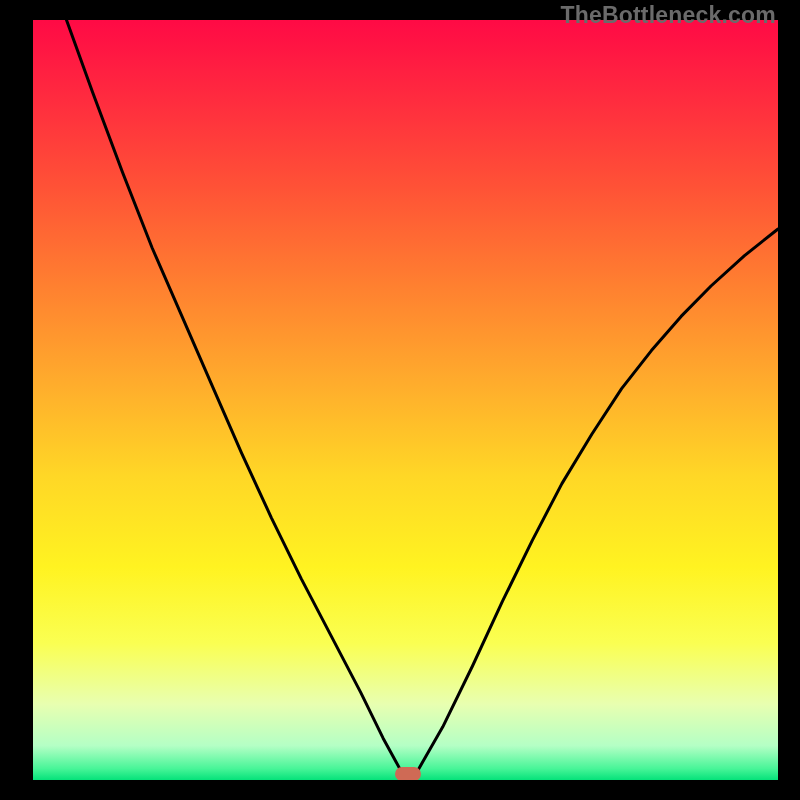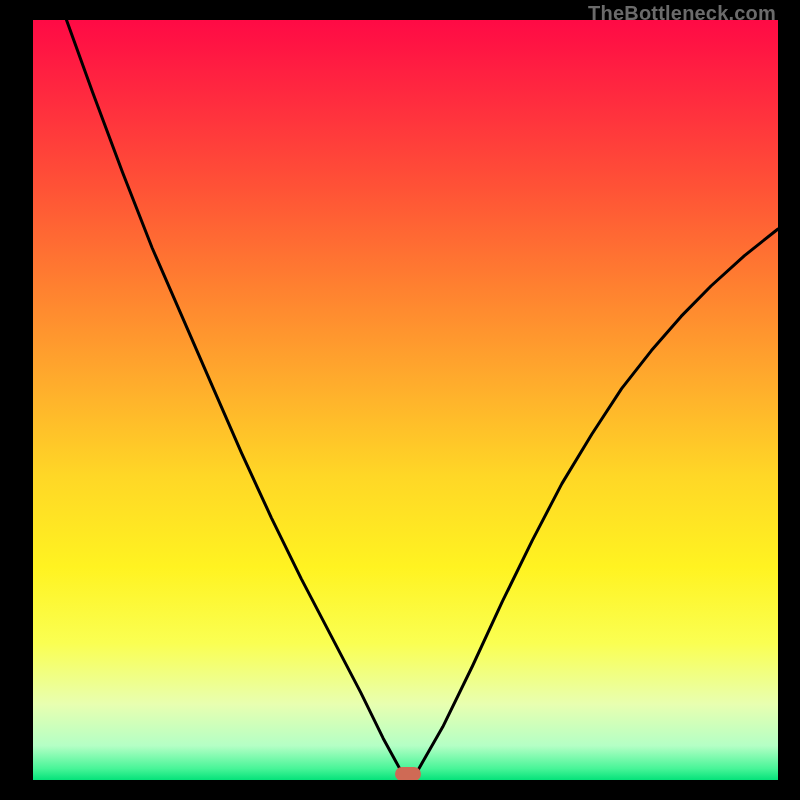--- a/index.html
+++ b/index.html
@@ -36,21 +36,21 @@
     left: 0;
     top: 0;
     width: 100%;
     height: 100%;
   }
   .watermark {
     position: absolute;
     top: 2px;
     right: 24px;
     font-family: Arial, Helvetica, sans-serif;
-    font-size: 20px;
+    font-size: 23px;
     font-weight: 600;
     color: #6b6b6b;
     letter-spacing: 0.2px;
   }
   .marker {
     position: absolute;
     width: 26px;
     height: 14px;
     border-radius: 7px;
     transform: translate(-50%, -50%);

